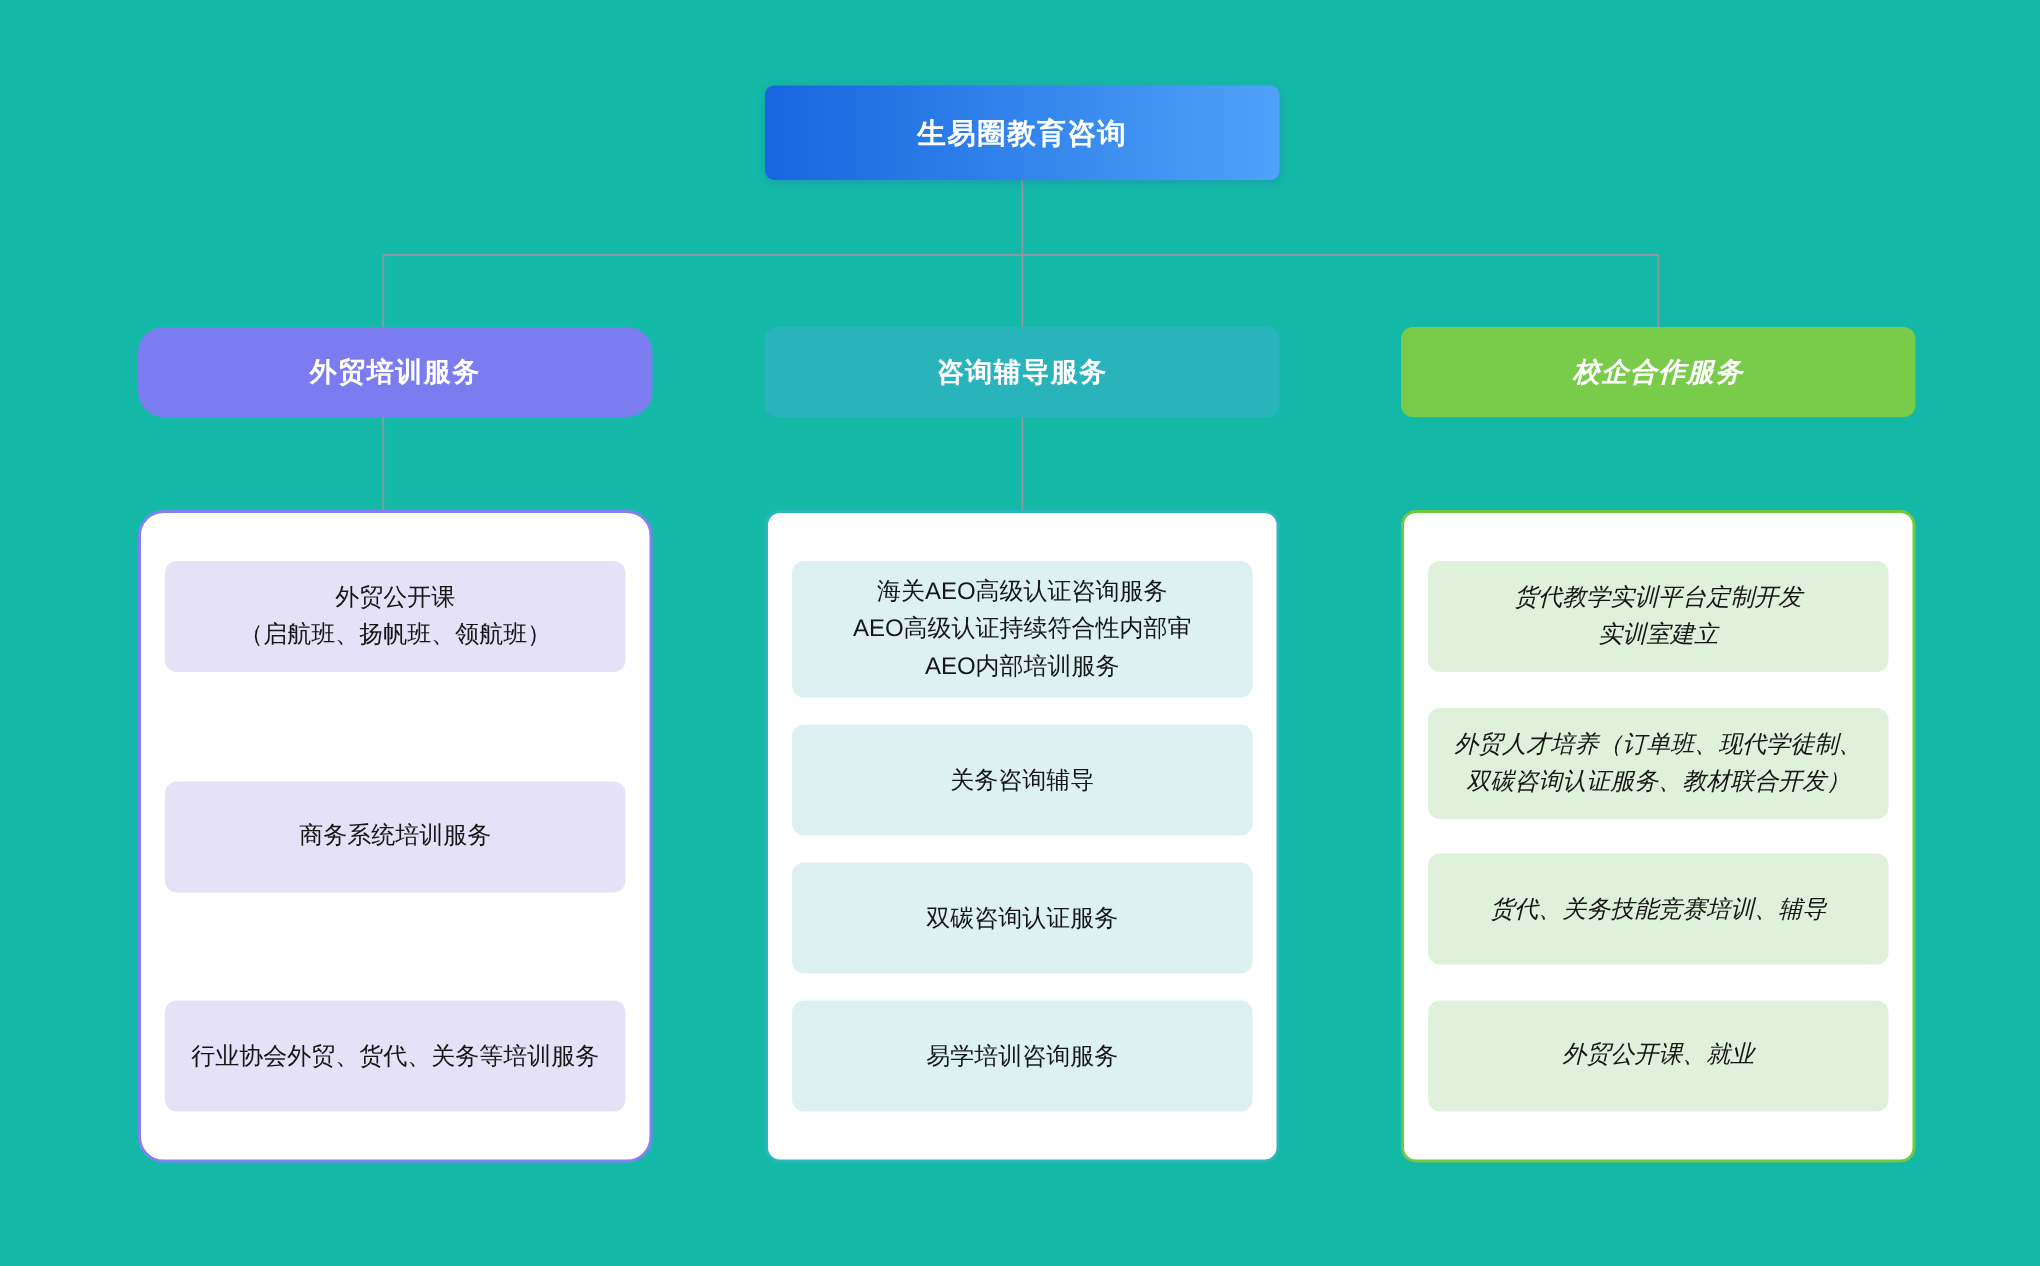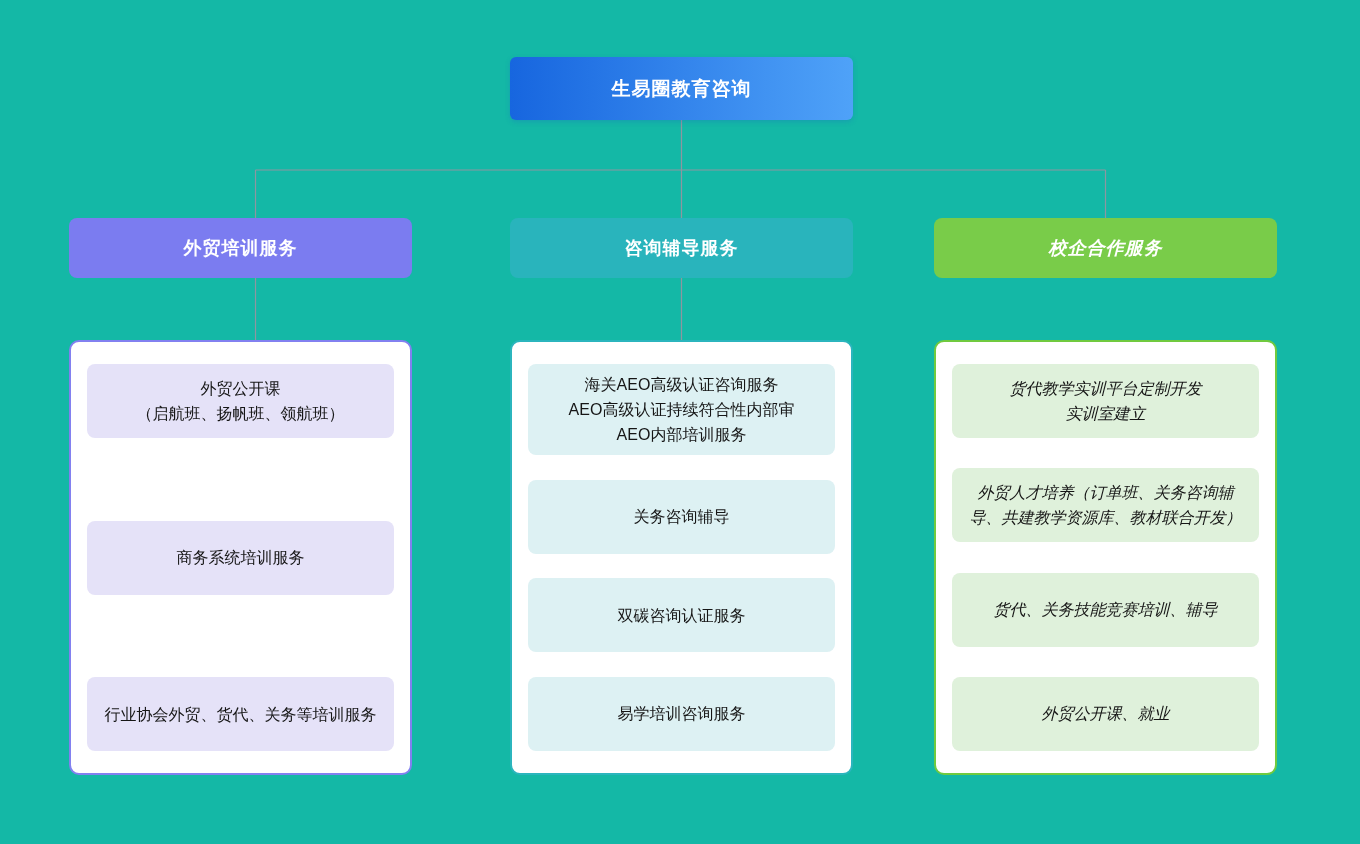--- a/index.html
+++ b/index.html
@@ -49,38 +49,38 @@
     position: absolute;
     top: 340px;
     width: 343px; height: 435px;
     box-sizing: border-box;
     border: 2px solid var(--border);
     border-radius: 10px;
     background: #ffffff;
     display: flex;
     flex-direction: column;
     justify-content: space-between;
-    padding: 22px 16px;
+    padding: 32px 16px;
   }
   .diagram-node {
     min-height: 74px;
     border-radius: 8px;
     background: var(--item-bg);
     display: flex;
     align-items: center;
     justify-content: center;
     text-align: center;
     padding: 8px 12px;
     box-sizing: border-box;
     color: #161616;
     font-size: 16px;
     line-height: 25px;
     white-space: pre-line;
   }
-  .col-0 { left: 69px; }
+  .col-0 { left: 92px; border-radius: 17px; }
   .col-1 { left: 510px; }
   .col-2 { left: 934px; font-style: italic; }
 </style>
 </head>
 <body>
 
 <div class="canvas">
 
   <svg class="connectors" viewBox="0 0 1360 844" xmlns="http://www.w3.org/2000/svg">
     <g fill="none" stroke-width="1.2" stroke="#8E96A0">
@@ -119,18 +119,18 @@
     <div class="diagram-node">双碳咨询认证服务</div>
     <div class="diagram-node">易学培训咨询服务</div>
   </div>
 
   <div class="branch-header col-2" style="--accent: #79CC49; --border: #70CA3F; --item-bg: #DFF1DB;">
     <span>校企合作服务</span>
   </div>
   <div class="branch-panel col-2" style="--accent: #79CC49; --border: #70CA3F; --item-bg: #DFF1DB;">
     <div class="diagram-node">货代教学实训平台定制开发
 实训室建立</div>
-    <div class="diagram-node">外贸人才培养（订单班、关务咨询辅导、共建教学资源库、教材联合开发）</div>
+    <div class="diagram-node">外贸人才培养（订单班、现代学徒制、双碳咨询认证服务、教材联合开发）</div>
     <div class="diagram-node">货代、关务技能竞赛培训、辅导</div>
     <div class="diagram-node">外贸公开课、就业</div>
   </div>
 
 </div>
 
 </body></html>

